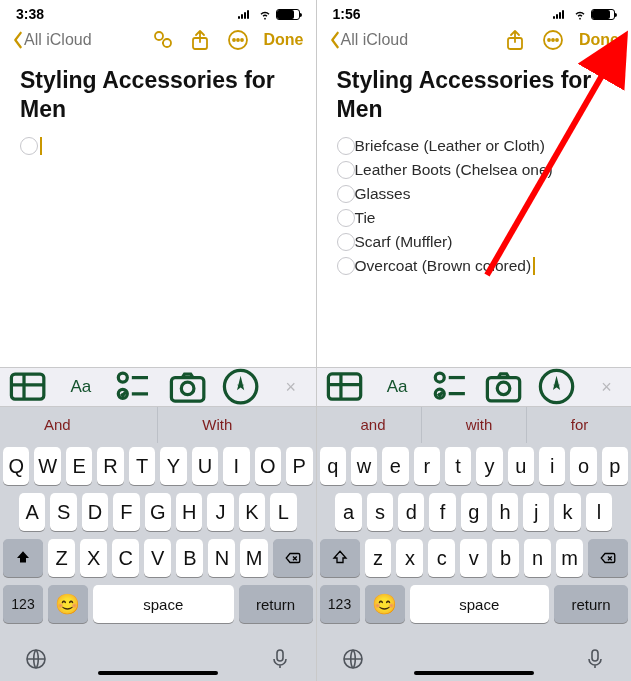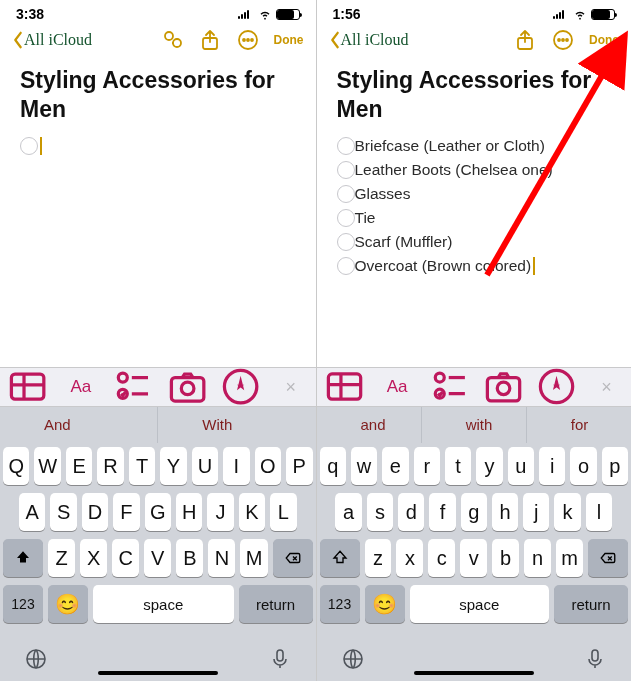--- a/index.html
+++ b/index.html
@@ -13,38 +13,38 @@
 .sig { width: 16px; height: 10px; display: inline-flex; align-items: flex-end; gap: 1px; }
 .sig span { width: 2px; background: #000; border-radius: 1px; }
 .sig span:nth-child(1){height:3px}.sig span:nth-child(2){height:5px}.sig span:nth-child(3){height:7px}.sig span:nth-child(4){height:9px}
 .wifi { width: 14px; height: 14px; }
 .batt { width: 24px; height: 11px; border: 1px solid #000; border-radius: 3px; position: relative; }
 .batt::after { content:""; position:absolute; right:-3px; top:3px; width:2px; height:4px; background:#000; border-radius:0 2px 2px 0;}
 .batt i { display:block; height:100%; width:80%; background:#000; border-radius:2px;}
 
 
 .nav { height: 36px; display: flex; align-items: center; padding: 0 12px; gap: 6px; color: #c99700; }
-.nav .back { display: flex; align-items: center; font-size: 16px; color: #14532d; font-family: Liberation Serif, serif; }
+.nav .back { display: flex; align-items: center; font-size: 16px; color: #737373; }
 .nav .back svg { width: 12px; height: 18px; }
 .spacer { flex: 1; }
 .nav .ico { width: 24px; height: 24px; display: flex; align-items: center; justify-content: center; color: #c99700; margin-left: 8px; }
-.nav .done { font-size: 12px; font-weight: 600; color: #c99700; margin-left: 8px; }
+.nav .done { font-size: 16px; font-weight: 600; color: #c99700; margin-left: 8px; }
 
 
 .content { flex: 1; padding: 8px 20px; overflow: hidden; }
 .title { font-size: 23px; font-weight: 700; line-height: 1.25; color: #111; }
 .list { margin-top: 10px; }
 .item { display: flex; align-items: center; gap: 0; padding: 3px 0; }
 .radio { width: 18px; height: 18px; border: 1.4px solid #c7c7cc; border-radius: 50%; flex-shrink: 0; }
 .item span { font-size: 15.5px; color: #2b2b2b; }
 .caret { display:inline-block; width:1.5px; height:18px; background:#c99700; vertical-align:middle; margin-left:2px;}
 
 
 .acc { height: 40px; background: #efeff4; border-top: .5px solid #c9c9cb; border-bottom:.5px solid #c9c9cb; display:flex; align-items:center; padding:0 6px; gap: 10px; }
-.acc .ai { width: 44px; height: 32px; display:flex; align-items:center; justify-content:center; color:#be185d; }
+.acc .ai { width: 44px; height: 32px; display:flex; align-items:center; justify-content:center; color:#14532d; }
 .acc .close { color:#b9b9bd; margin-left:auto; font-size:18px; width:38px; text-align:center;}
 
 
 .sugg { height: 36px; background:#d1d4da; display:flex; }
 .sugg div { flex:1; line-height:36px; font-size:15px; border-right:1px solid #bcc0c7; color:#7f1d1d;padding-left:44px;}
 .sugg div:last-child{border-right:0}
 
 
 .kb { background:#d1d4da; padding:4px 3px 6px; }
 .krow { display:flex; gap:5px; justify-content:center; margin-bottom:8px; }

